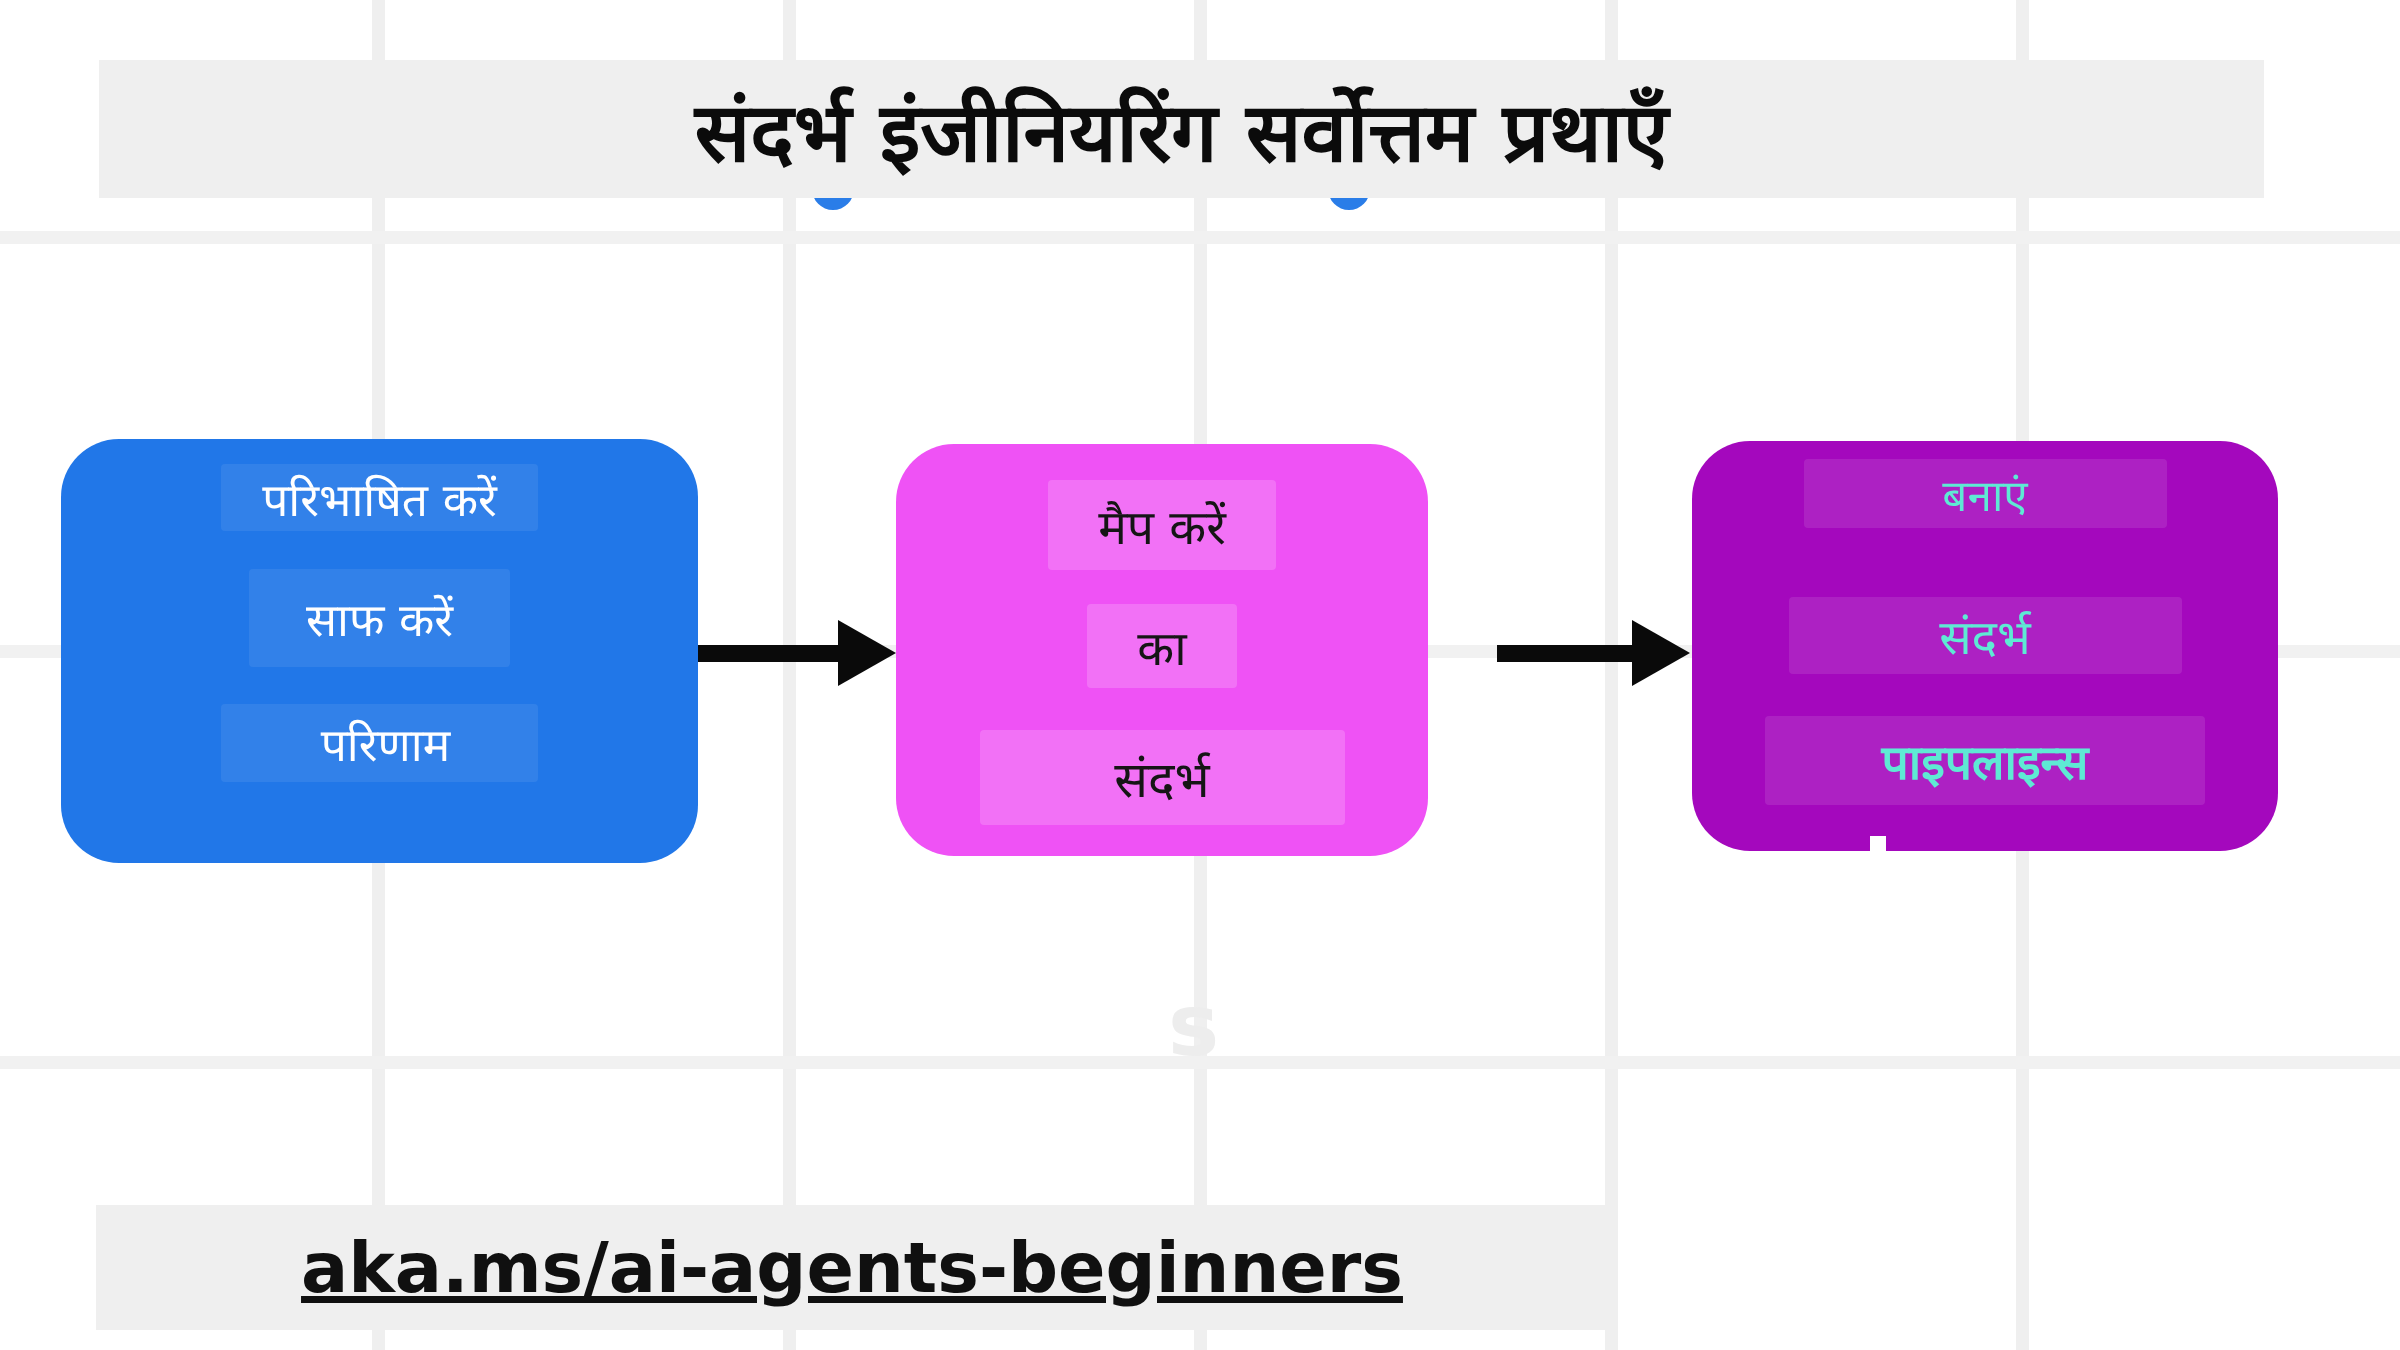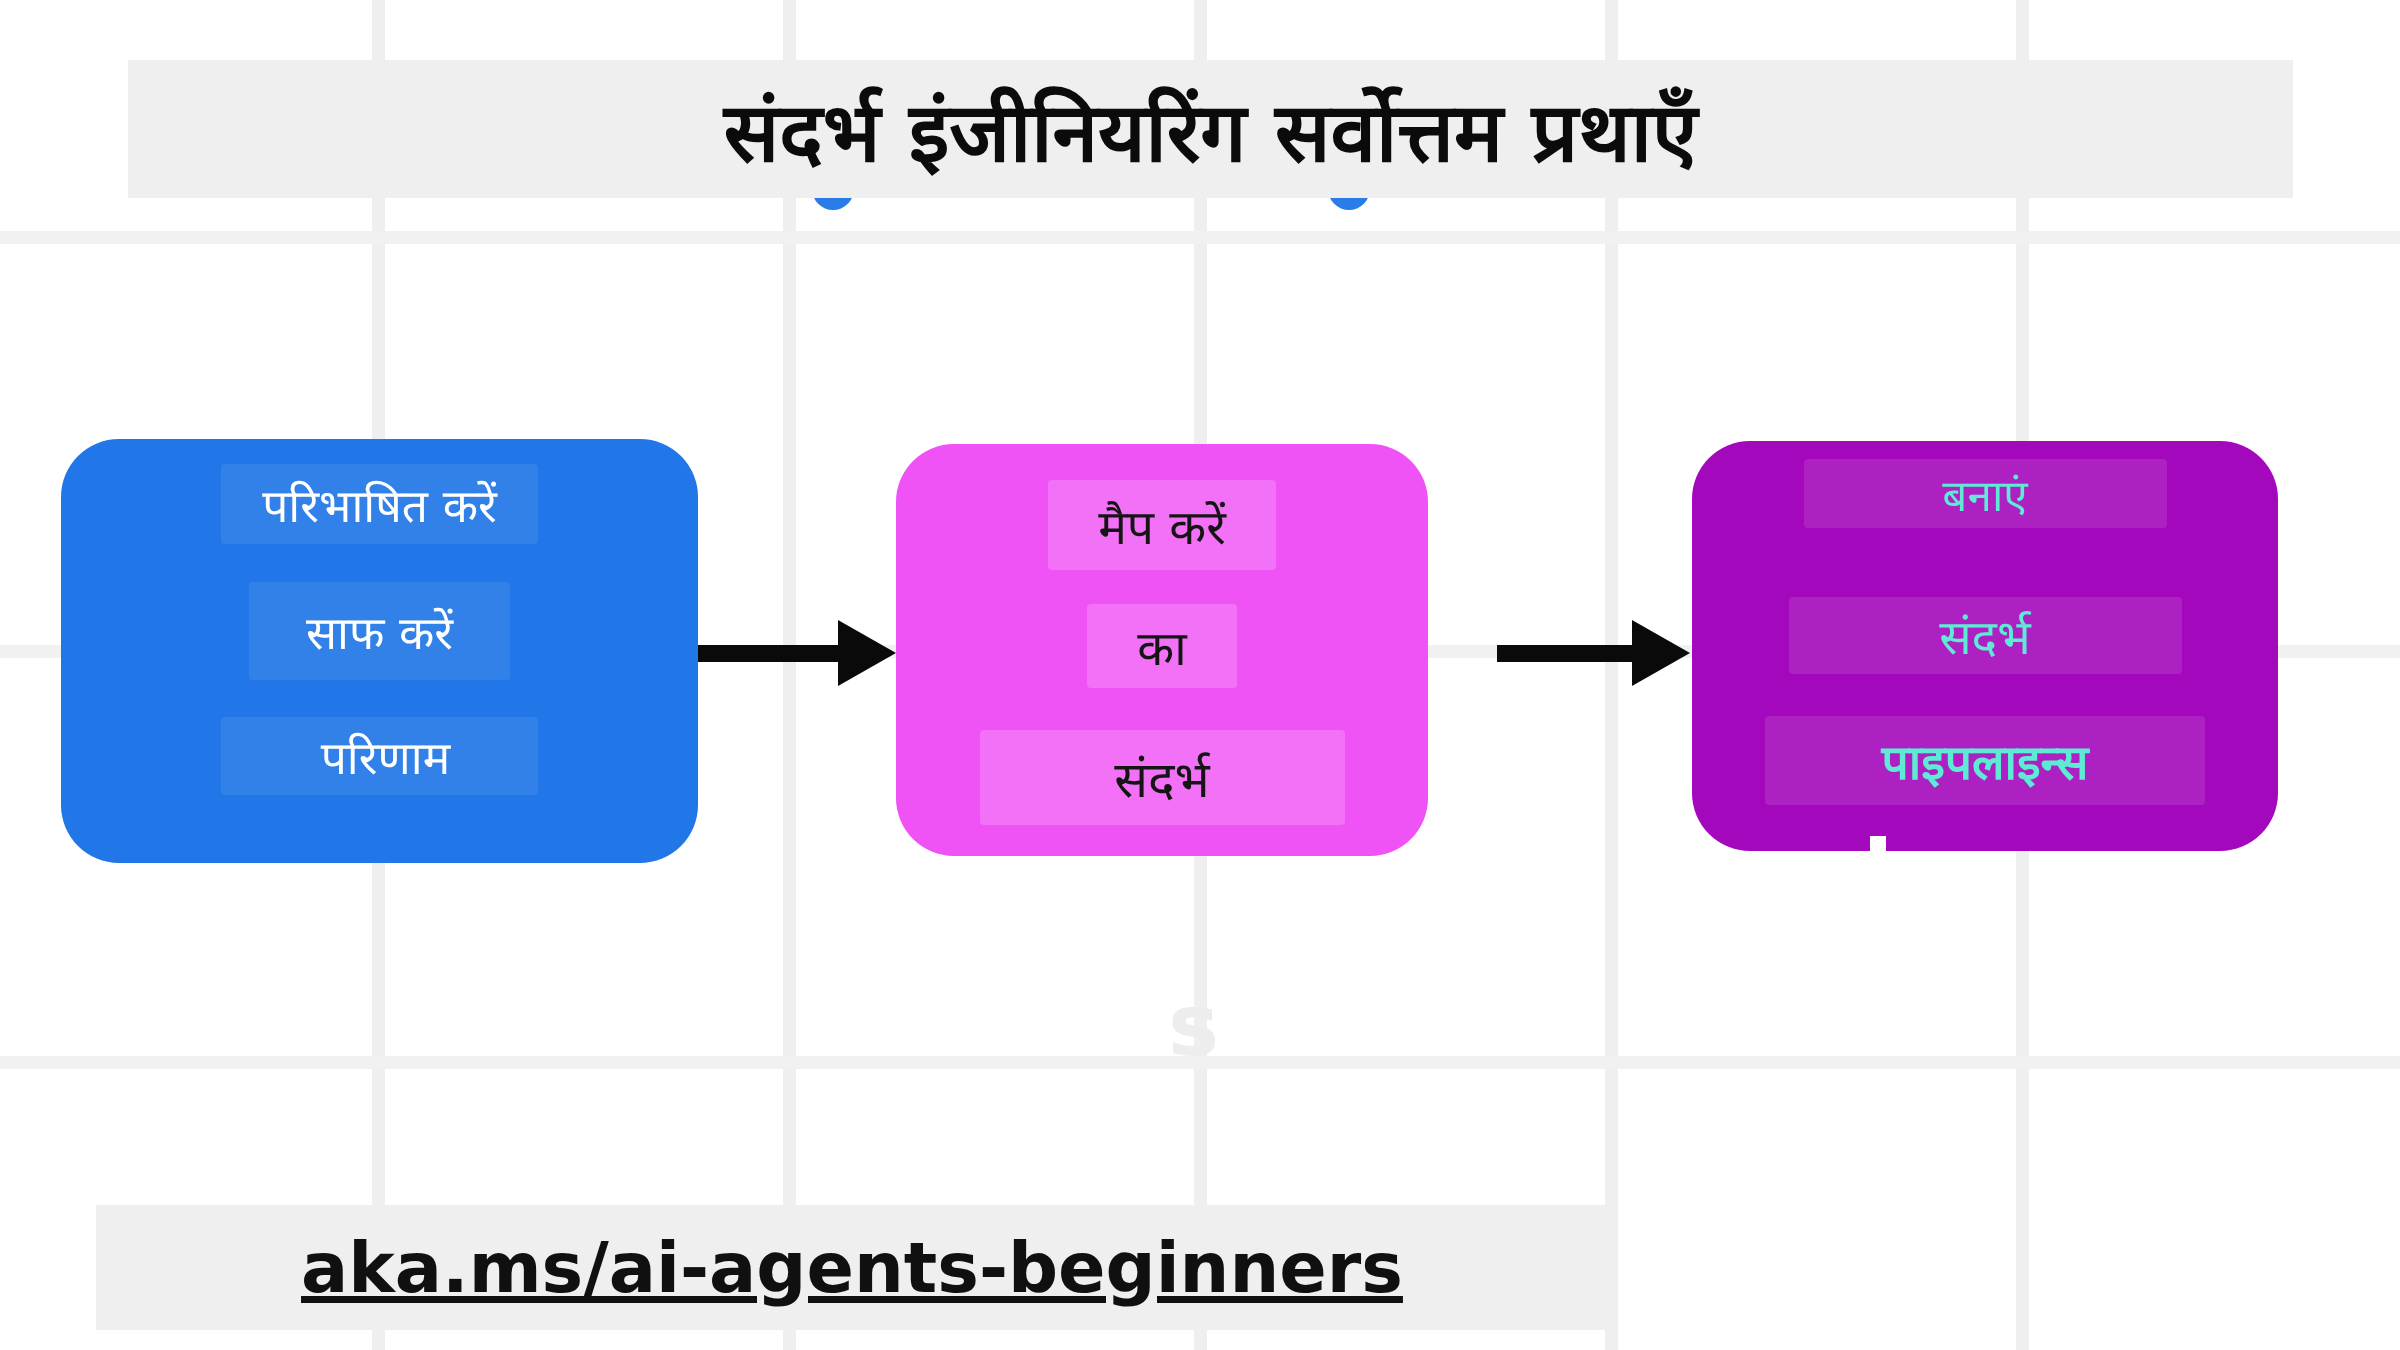--- a/index.html
+++ b/index.html
@@ -17,21 +17,21 @@
   .hline { position: absolute; left: 0; height: 13px; width: 2400px; background: #f1f1f1; z-index: 0; }
 
   
   .peek-dot {
     position: absolute; top: 168px; width: 42px; height: 42px;
     border-radius: 50%; background: #2a7de8; z-index: 1;
   }
 
   
   .title-bar {
-    position: absolute; left: 128px; top: 60px; width: 2165px; height: 138px;
+    position: absolute; left: 99px; top: 60px; width: 2165px; height: 138px;
     background: #efefef; z-index: 2;
     display: flex; align-items: center; justify-content: center;
   }
   .title-text {
     font-size: 82px; font-weight: 700; color: #0b0b0b; white-space: nowrap;
   }
 
   
   .box {
     position: absolute; z-index: 3; border-radius: 58px;
@@ -40,21 +40,21 @@
   }
   .box-define { left: 61px;  top: 439px; width: 637px; height: 424px; background: #2177e8; padding-top: 25px; }
   .box-map    { left: 896px; top: 444px; width: 532px; height: 412px; background: #ef52f5; padding-top: 36px; }
   .box-build  { left: 1692px;top: 441px; width: 586px; height: 410px; background: #a408bd; padding-top: 18px; }
 
   .chip {
     display: flex; align-items: center; justify-content: center;
     border-radius: 4px; box-sizing: border-box; white-space: nowrap;
   }
   .box-define .chip { background: rgba(255,255,255,0.08); color: #ffffff; font-size: 46px; }
-  .box-define .chip-1 { min-width: 317px; height: 80px; margin-bottom: 38px; }
+  .box-define .chip-1 { min-width: 317px; height: 67px; margin-bottom: 38px; }
   .box-define .chip-2 { min-width: 261px; height: 98px; margin-bottom: 37px; }
   .box-define .chip-3 { min-width: 317px; height: 78px; padding-left: 12px; }
 
   .box-map .chip { background: rgba(255,255,255,0.18); color: #151515; font-size: 48px; }
   .box-map .chip-1 { min-width: 228px; height: 90px; margin-bottom: 34px; }
   .box-map .chip-2 { min-width: 150px; height: 84px; margin-bottom: 42px; }
   .box-map .chip-3 { min-width: 365px; height: 95px; font-size: 50px; }
 
   .box-build .chip { background: rgba(255,255,255,0.10); color: #5eead4; }
   .box-build .chip-1 { min-width: 363px; height: 69px; margin-bottom: 69px; font-size: 44px; }

